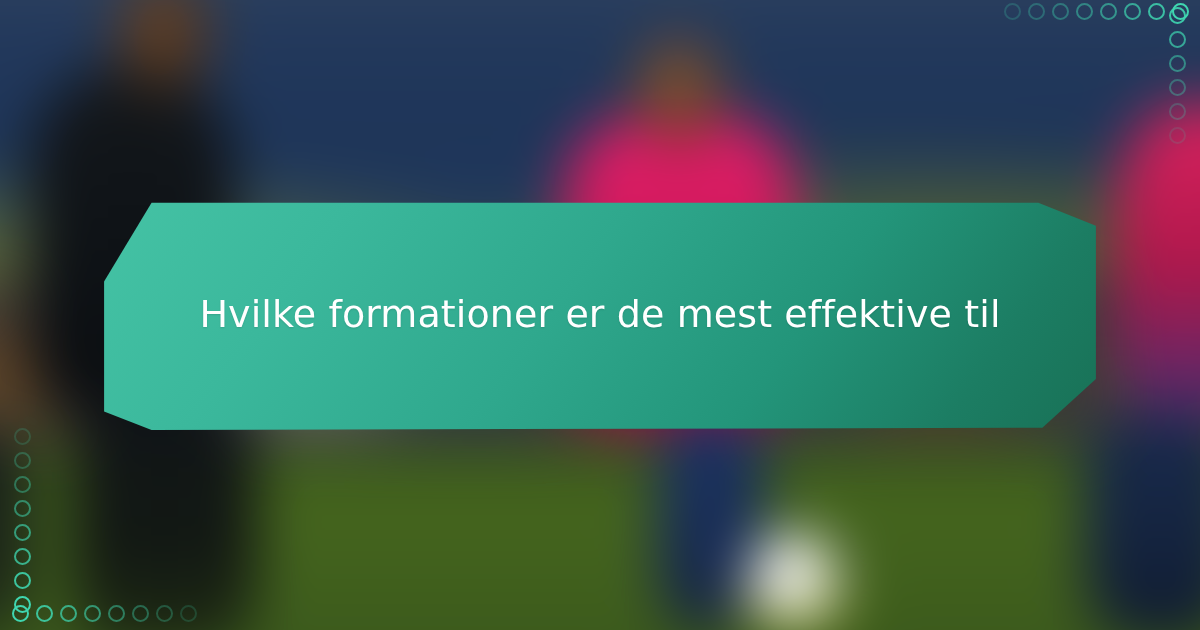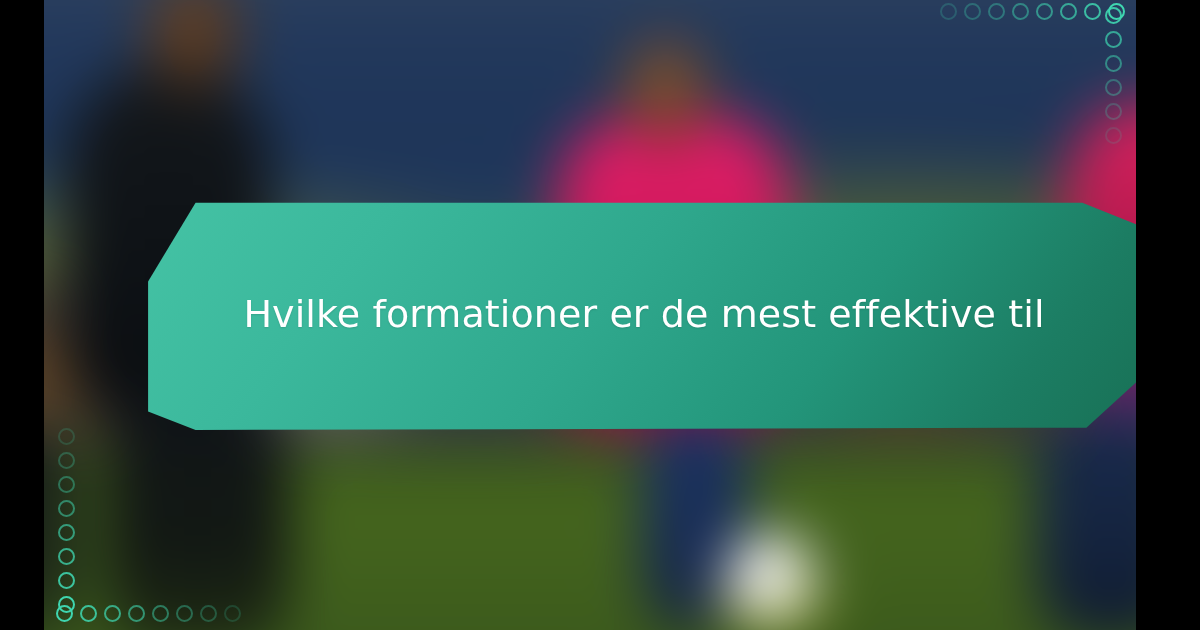--- a/index.html
+++ b/index.html
@@ -2,26 +2,25 @@
 <html><head>
 <meta charset="utf-8">
 <style>
   html, body {
     margin: 0;
     padding: 0;
     background: #000;
   }
   #stage {
     position: relative;
-    width: 1092px;
+    width: 1200px;
     height: 630px;
     overflow: hidden;
     font-family: "DejaVu Sans", "Liberation Sans", sans-serif;
     background: #2b3d52;
-    margin-left: 44px;
   }
 
   
   .photo {
     position: absolute;
     inset: -60px;
     filter: blur(26px) saturate(1.05);
     transform: scale(1.08);
   }
   .ph-layer { position: absolute; }

